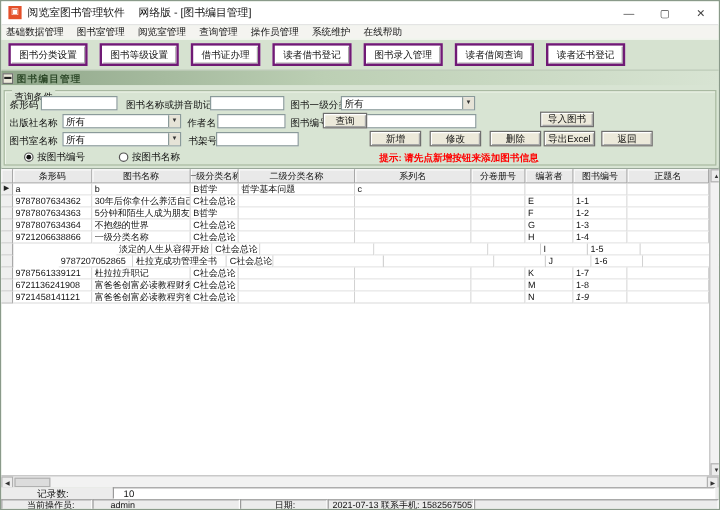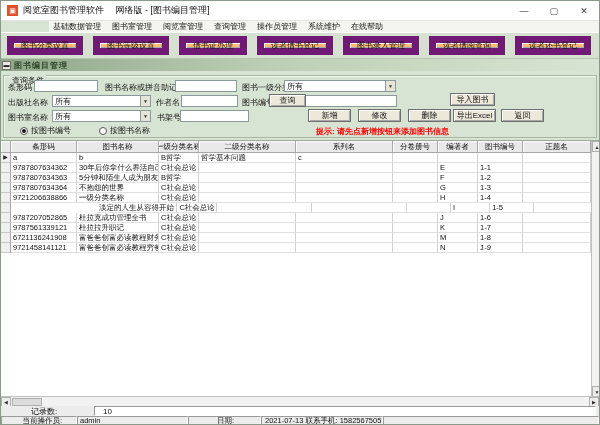--- a/index.html
+++ b/index.html
@@ -14,29 +14,29 @@
   .app-icon { width:11px; height:11px; background:#e4502a; margin:0 5px 0 6px;
               display:inline-flex; align-items:center; justify-content:center;
               color:#fff; font-size:7px; line-height:1; }
   .title-text { font-size:9px; color:#111; white-space:nowrap; }
   .win-controls { margin-left:auto; display:flex; height:100%; }
   .win-btn { width:30px; height:100%; display:flex; align-items:center; justify-content:center;
              font-size:9px; color:#444; }
 
   
   .menubar { position:absolute; top:20px; left:0; right:0; height:11px; background:#f4f4f0;
-             display:flex; align-items:center; gap:11px; padding-left:4px;margin-left:48px; }
+             display:flex; align-items:center; gap:11px; padding-left:4px; }
   .menu-item { font-size:8px; color:#111; white-space:nowrap; }
 
   
   .toolbar { position:absolute; top:31px; left:0; right:0; height:27px; background:#d6e2d0;
              border-top:1px solid #ffffff; border-bottom:1px solid #b9c6b3;
              display:flex; align-items:center; gap:10px; padding-left:6px; }
-  .tb-btn { height:19px; padding:0 7px; background:#fdba74; font-size:8px; color:#111;
-            border:7px solid #701a75; box-shadow:inset 1px 1px 0 #ffffff, inset -1px -1px 0 #a8a8a8;
+  .tb-btn { height:19px; padding:0 7px; background:#ffffff; font-size:8px; color:#111;
+            border:2px solid #701a75; box-shadow:inset 1px 1px 0 #ffffff, inset -1px -1px 0 #a8a8a8;
             white-space:nowrap; display:flex; align-items:center; }
 
   
   .childstrip { position:absolute; top:58px; left:0; right:0; height:12px;
                 background:linear-gradient(90deg,#8fa689 0%, #bccfb4 45%, #d8e4d3 100%);
                 display:flex; align-items:center; }
   .child-minbox { width:9px; height:9px; margin:0 3px 0 1px; background:#ece9da;
                   border:1px solid #6f6f6f; font-size:6px; line-height:7px; text-align:center; color:#222; }
   .child-title { font-size:8px; font-weight:bold; color:#2e4a2a; letter-spacing:1px; }
 
@@ -271,21 +271,21 @@
           <div class="g-cell" style="width: 40px;">C社会总论</div>
           <div class="g-cell" style="width: 97px;"></div>
           <div class="g-cell" style="width: 97px;"></div>
           <div class="g-cell" style="width: 45px;"></div>
           <div class="g-cell" style="width: 40px;">I</div>
           <div class="g-cell" style="width: 45px;">1-5</div>
           <div class="g-cell" style="width: 68px;"></div>
         </div>
         <div class="grid-row">
           <div class="g-cell g-marker" style="width: 10px;"></div>
-          <div class="g-cell" style="width: 66px;">9787207052865</div>
+          <div class="g-cell" style="width: 66px; margin-left: 38px;">9787207052865</div>
           <div class="g-cell" style="width: 82px;">杜拉克成功管理全书</div>
           <div class="g-cell" style="width: 40px;">C社会总论</div>
           <div class="g-cell" style="width: 97px;"></div>
           <div class="g-cell" style="width: 97px;"></div>
           <div class="g-cell" style="width: 45px;"></div>
           <div class="g-cell" style="width: 40px;">J</div>
           <div class="g-cell" style="width: 45px;">1-6</div>
           <div class="g-cell" style="width: 68px;"></div>
         </div>
         <div class="grid-row">
@@ -337,19 +337,19 @@
     <span class="hs-arrow" style="right:0;">▶</span>
   </div>
 
   <div class="recordrow">
     <span class="record-label">记录数:</span>
     <span class="record-box">10</span>
   </div>
 
   <div class="statusbar">
     <span class="sb-panel" style="width:76px; text-align:right; padding-right:14px;">当前操作员:</span>
-    <span class="sb-panel" style="width:111px; padding-left:2px;">admin</span>
+    <span class="sb-panel" style="width:123px; padding-left:14px;">admin</span>
     <span class="sb-panel" style="width:73px; text-align:right; padding-right:26px;">日期:</span>
     <span class="sb-panel" style="width:122px; padding-left:3px;"><span>2021-07-13</span>&nbsp;<span>联系手机: 15825675057</span></span>
     <span class="sb-panel" style="flex:1;"></span>
   </div>
 
 </div>
 
 </body></html>

